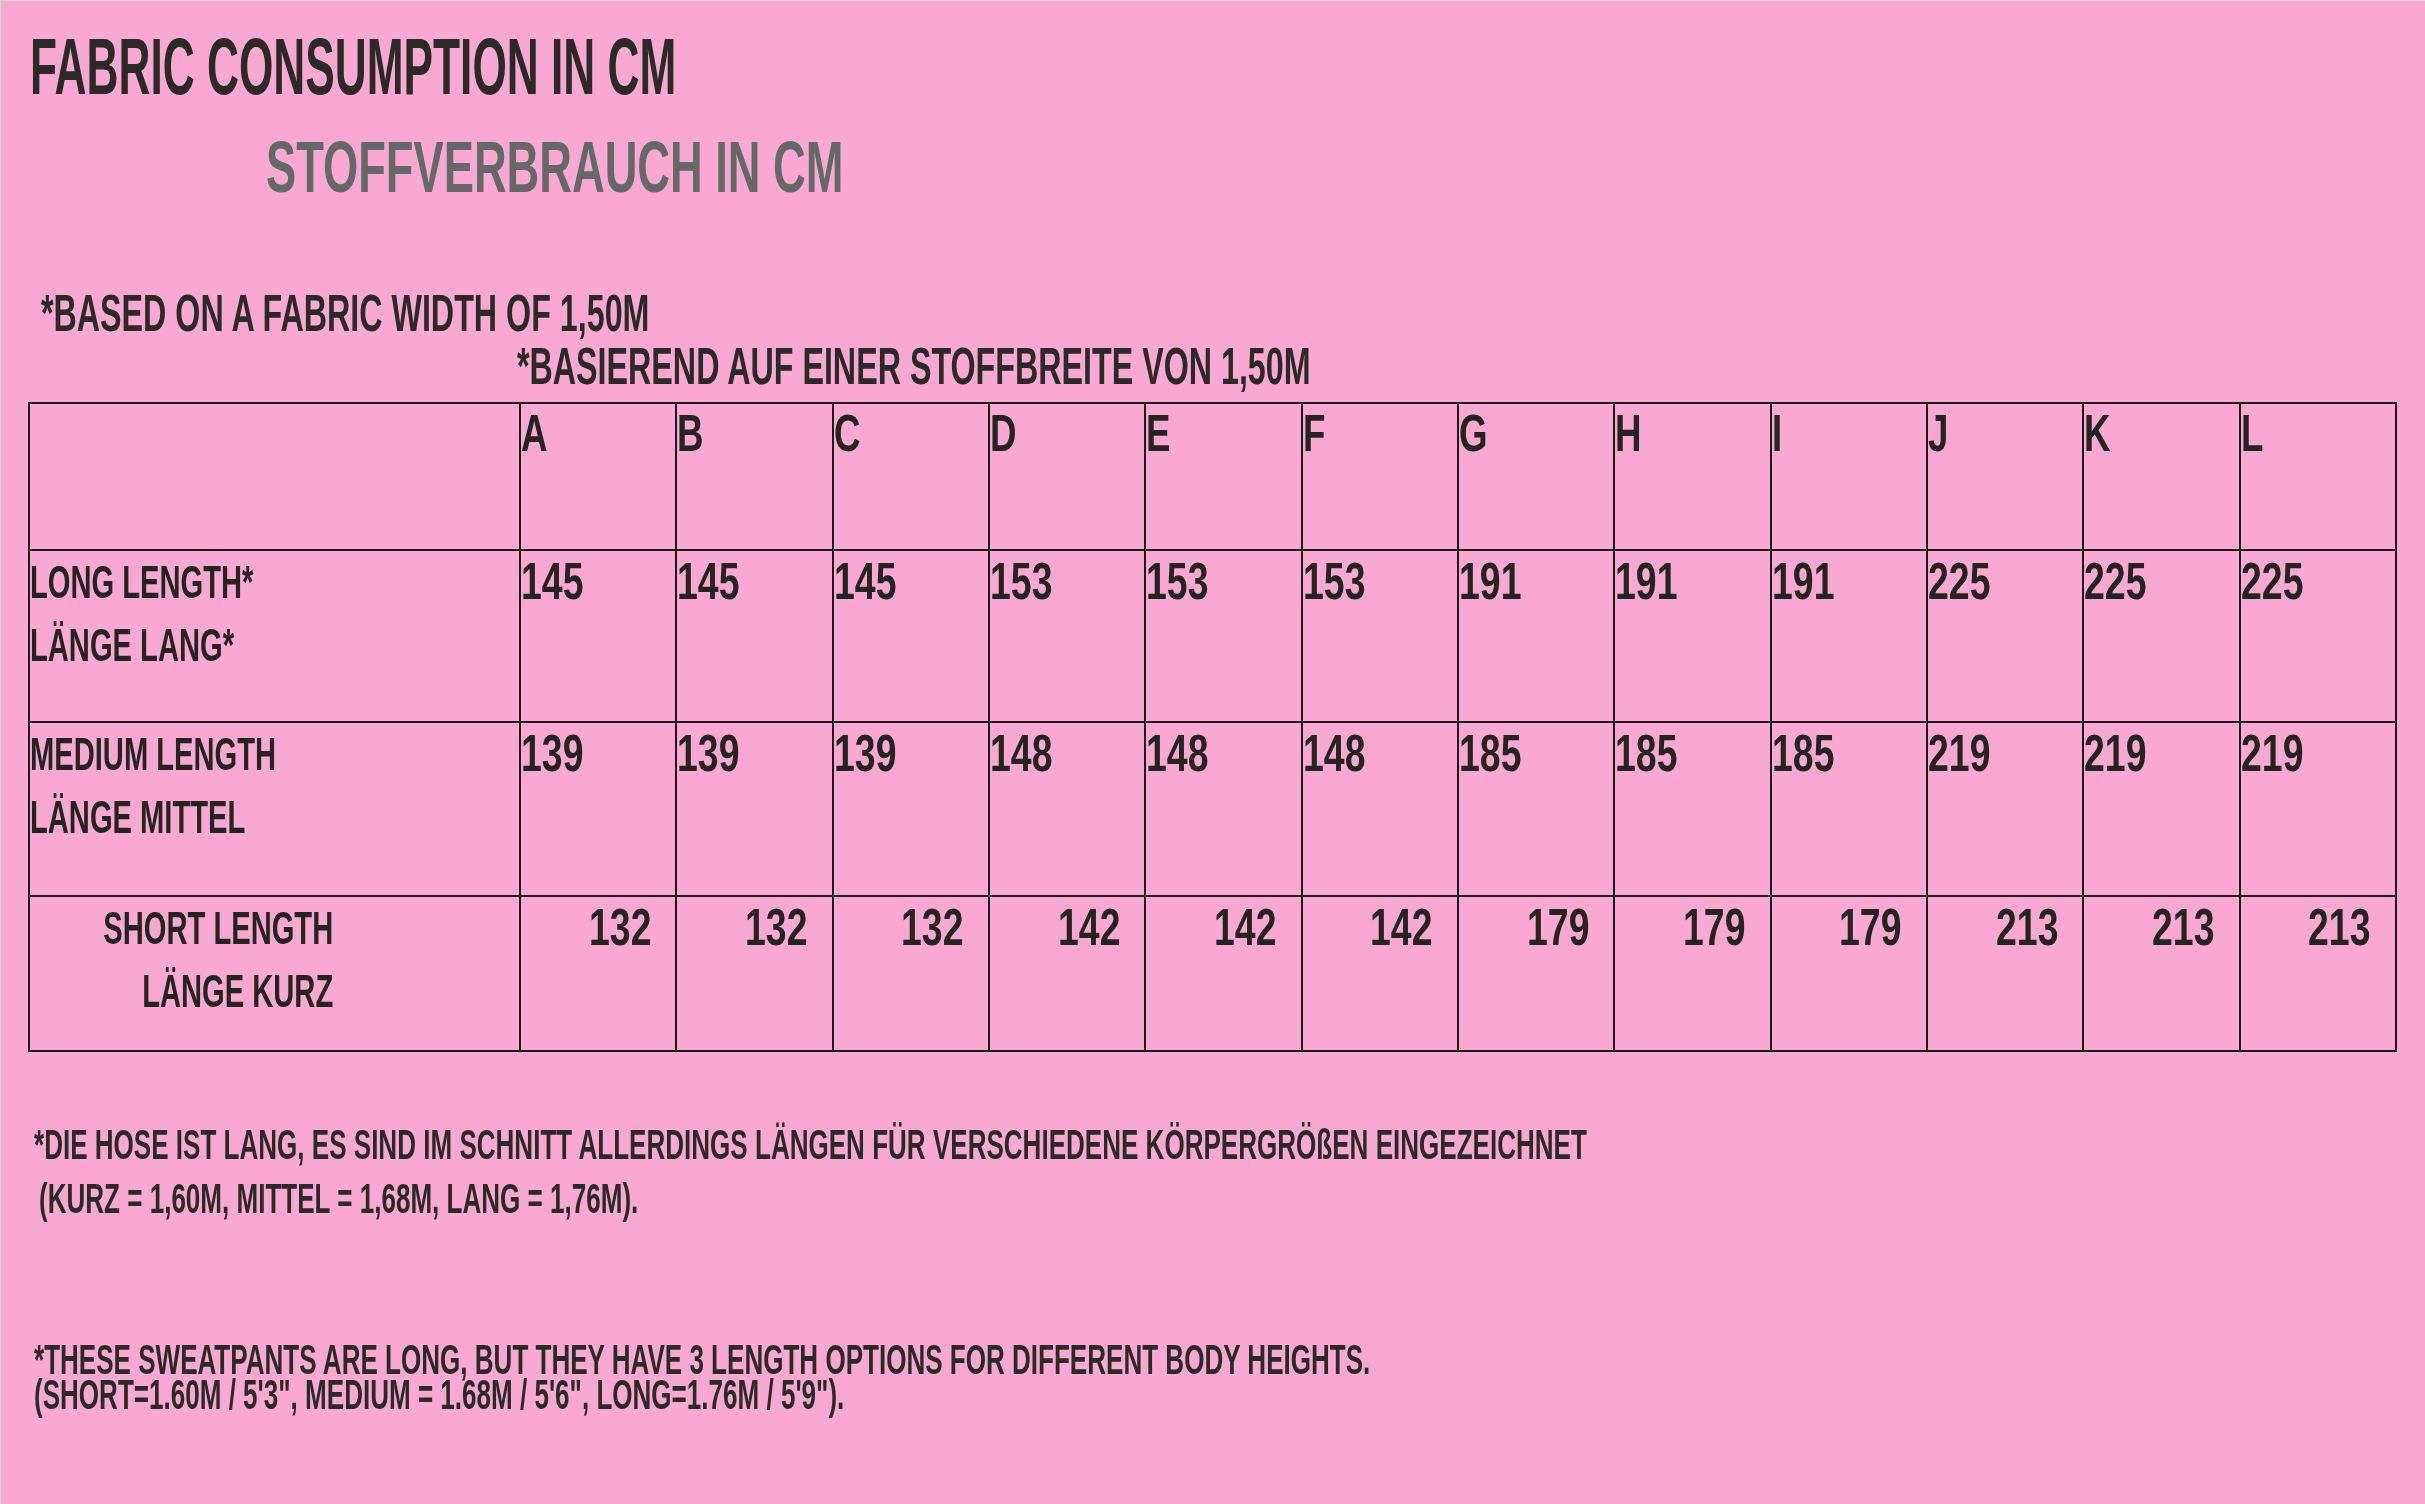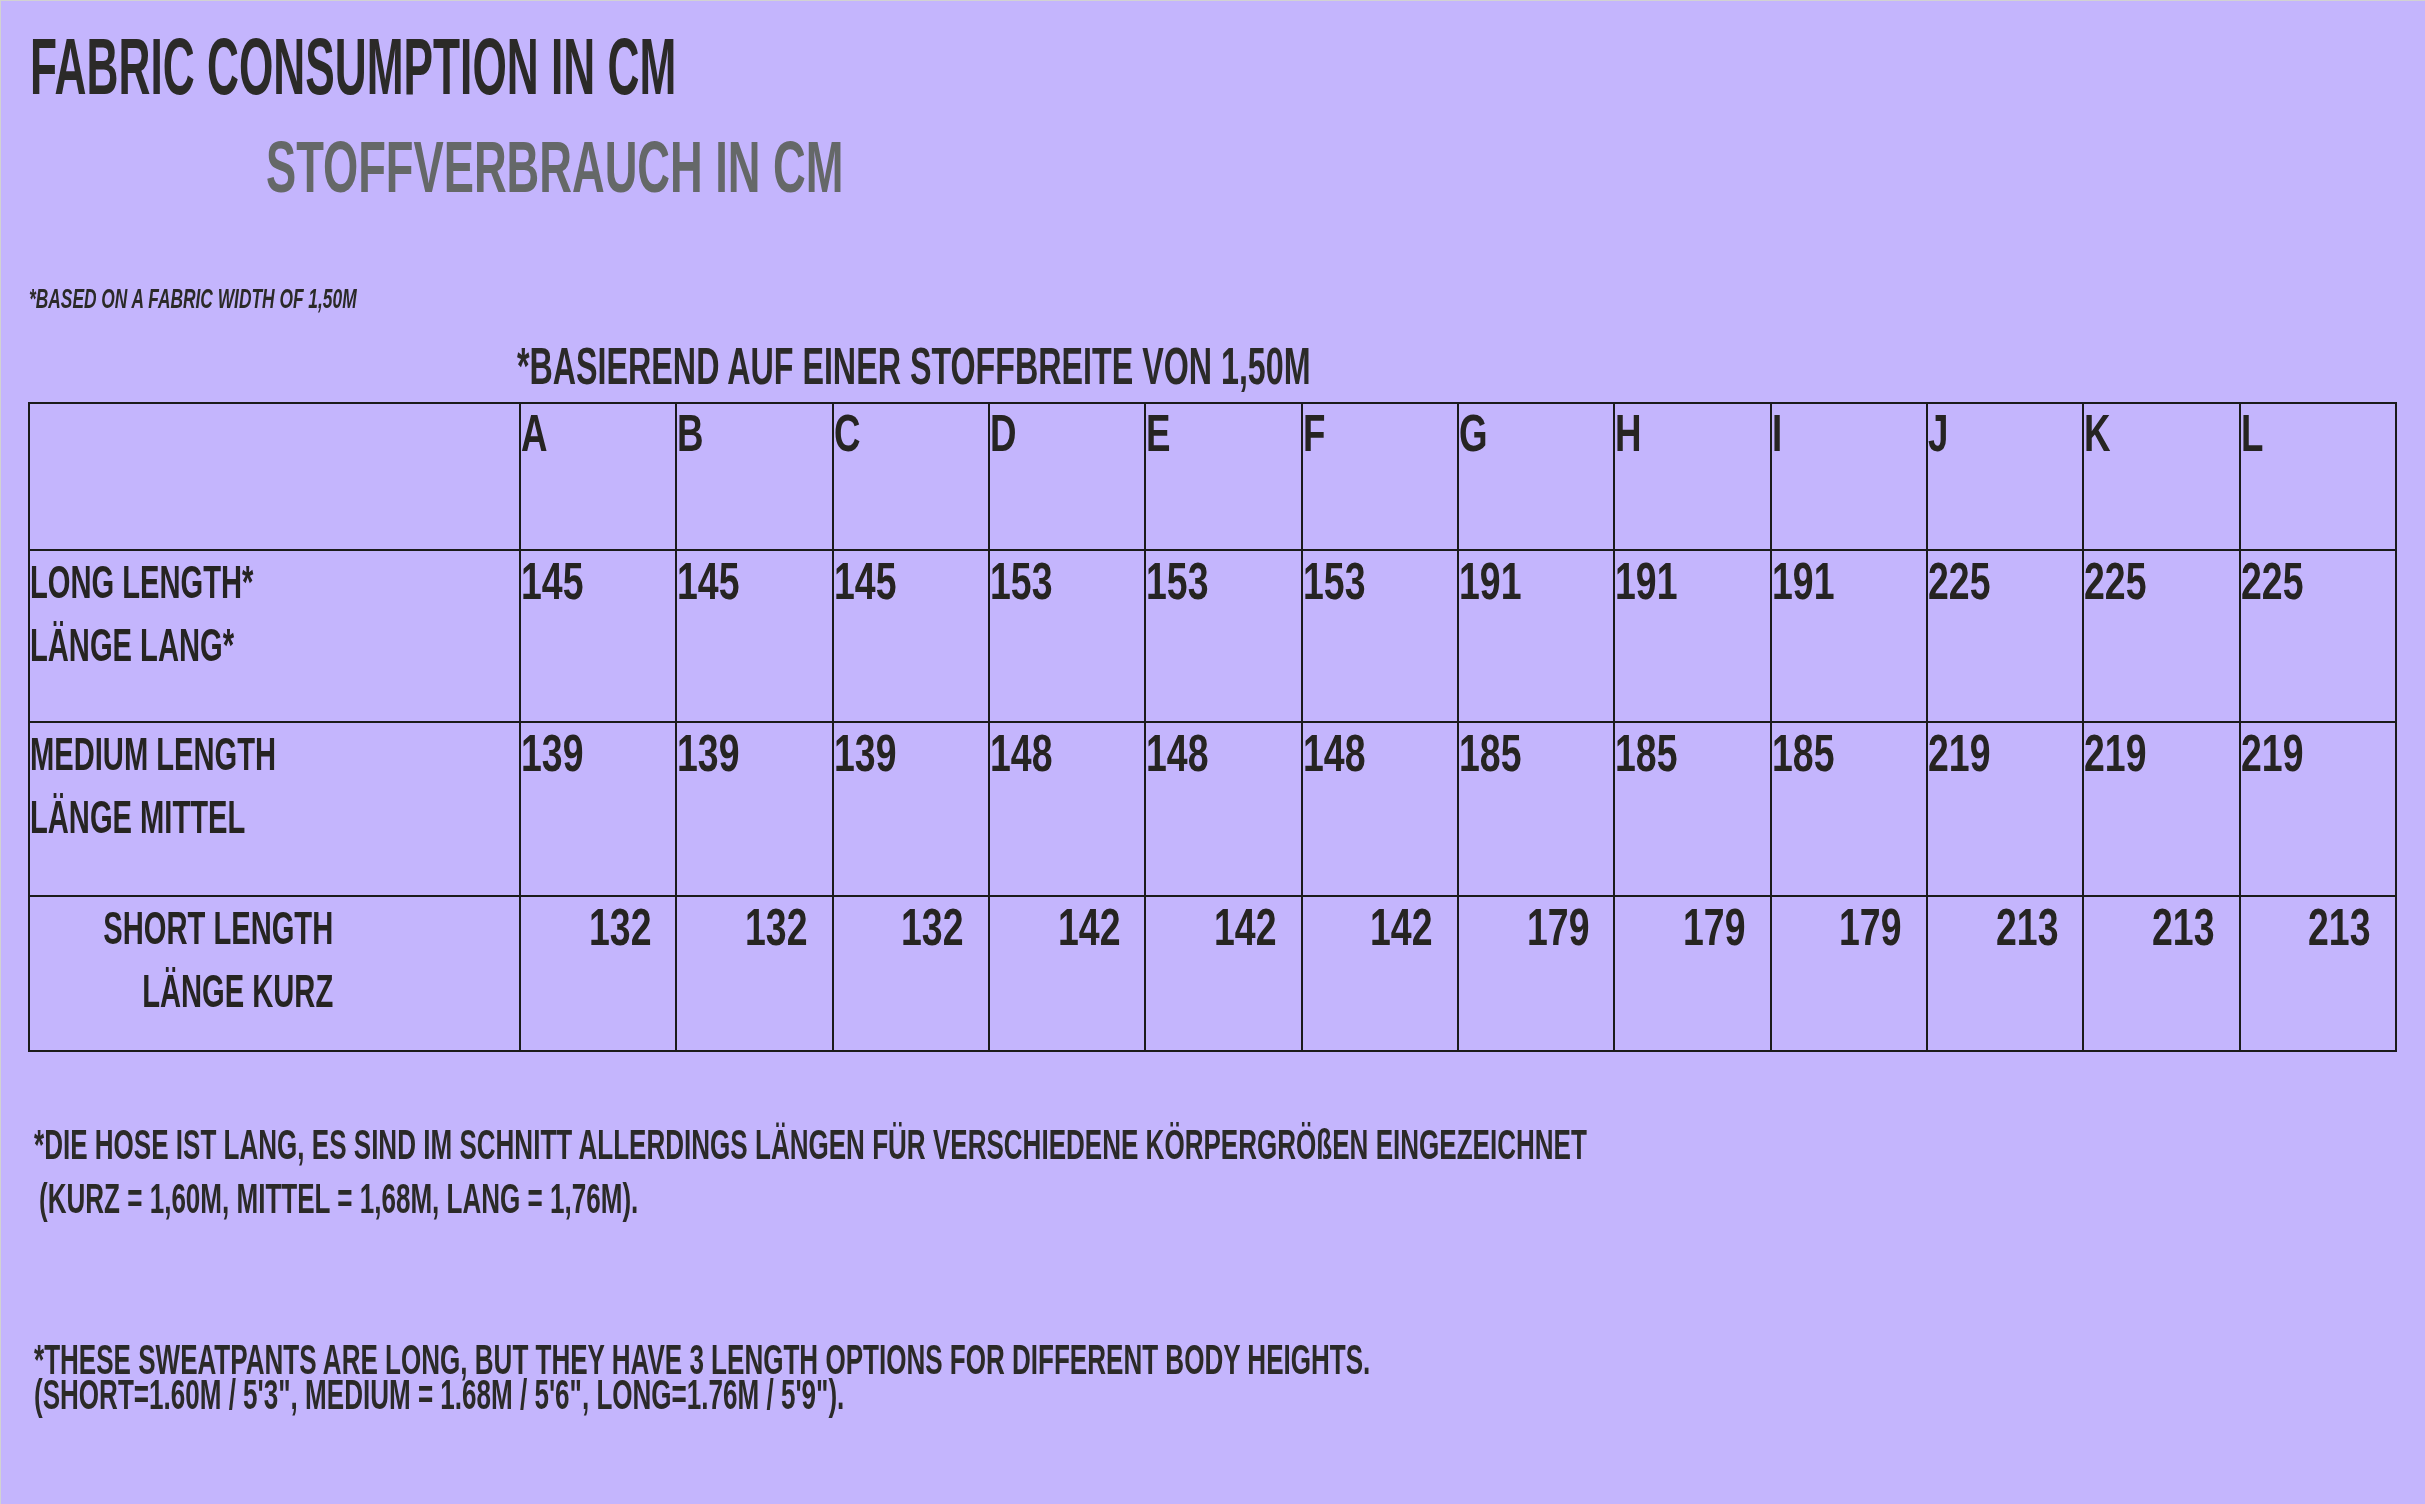--- a/index.html
+++ b/index.html
@@ -4,37 +4,37 @@
 <style>
   html, body {
     margin: 0;
     padding: 0;
     background: #ffffff;
   }
   .page {
     position: relative;
     width: 2426px;
     height: 1505px;
-    background: #c4b5fd;
+    background: #f9a8d4;
     border: 1.6px solid #d2d2d2;
     box-sizing: border-box;
     overflow: hidden;
     font-family: "Liberation Sans", sans-serif;
     font-weight: 700;
     color: #2b2a28;
   }
   .abs { position: absolute; white-space: nowrap; }
   
   .sx56 { display: inline-block; transform: scaleX(0.56); transform-origin: 0 0; white-space: nowrap; }
   .sx62 { display: inline-block; transform: scaleX(0.62); transform-origin: 0 0; white-space: nowrap; }
   .sx72 { display: inline-block; transform: scaleX(0.72); transform-origin: 0 0; white-space: nowrap; }
 
   .title    { left: 28.5px;  top: 19.6px;  font-size: 79px; color: #2b2a28; }
   .subtitle { left: 265px; top: 124px; font-size: 73px; color: #656868; }
-  .note-en  { left: 28px;  top: 282px; font-size: 28px; font-style: italic; }
+  .note-en  { left: 40px;  top: 282px; font-size: 52px; }
   .note-de  { left: 516px; top: 335px; font-size: 52px; }
 
   .tableWrap { position: absolute; left: 27px; top: 401px; }
   table.fc {
     table-layout: fixed;
     width: 2369px;
     border-collapse: collapse;
     border: 2.4px solid #1b1b1b;
   }
   table.fc td {

